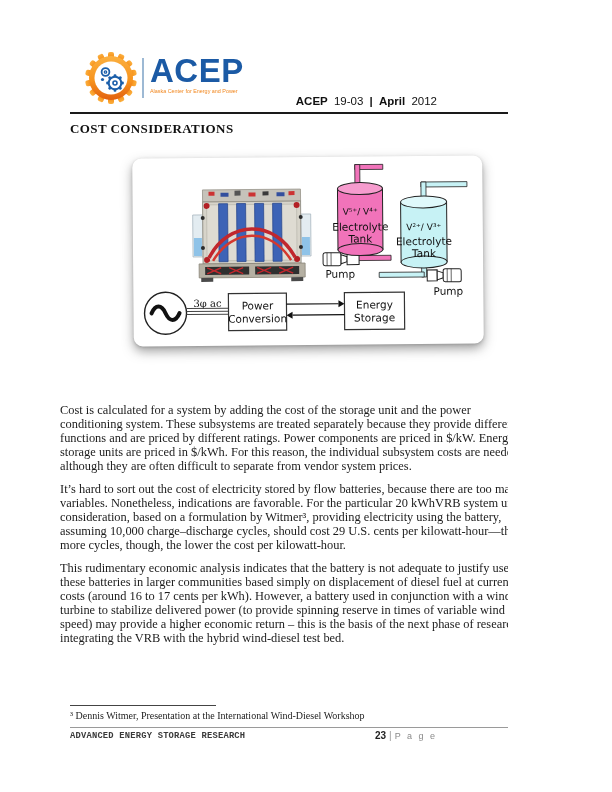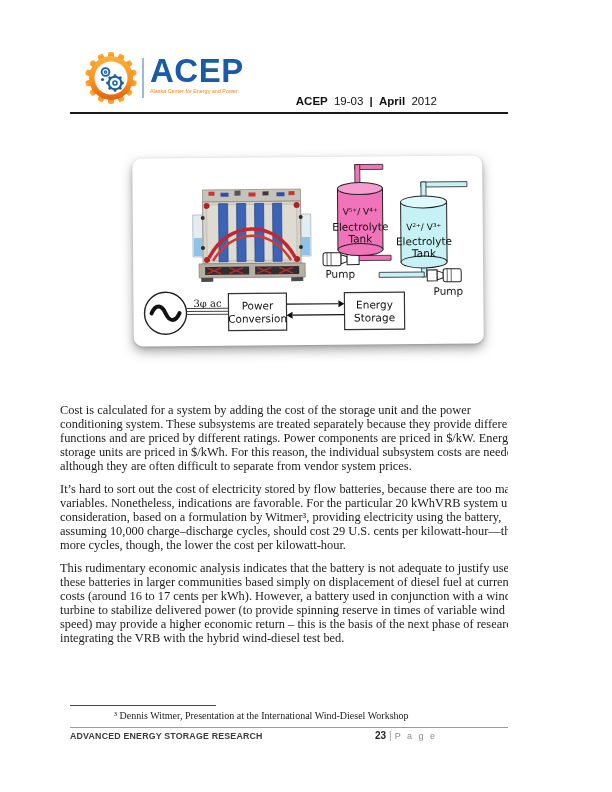--- a/index.html
+++ b/index.html
@@ -30,23 +30,23 @@
              transform:rotate(-.5deg);}
   .fig-caption{position:absolute;left:71px;top:359px;width:470px;text-align:center;
                font-weight:700;font-size:11px;line-height:13.5px;color:#2330a6;}
 
   
   .bodytext{position:absolute;left:60px;top:404px;width:472px;font-size:12.4px;line-height:13.9px;}
   .bodytext p{margin:0 0 9.5px 0;}
 
   
   .footnote-rule{position:absolute;left:70px;top:705px;width:146px;border-top:1.3px solid #444;}
-  .footnote{position:absolute;left:70px;top:710px;width:472px;font-size:10px;color:#222;margin-left:44px;}
+  .footnote{position:absolute;left:70px;top:710px;width:472px;font-size:10px;color:#222;}
   .footer-rule{position:absolute;left:70px;top:727px;width:471px;border-top:1px solid #9a9a9a;}
-  .footer-left{position:absolute;left:70px;top:731px;font-family:Liberation Sans, sans-serif;
+  .footer-left{position:absolute;left:70px;top:731px;font-family:Liberation Mono, monospace;
                font-size:8.8px;font-weight:700;letter-spacing:.2px;color:#3a3a3a;}
   .footer-right{position:absolute;right:71px;top:730px;font-family:"Liberation Sans",sans-serif;
                 font-size:10px;color:#8a8a8a;}
   .footer-right .pgnum{color:#1f1f1f;font-weight:600;}
   .footer-right .pgsep{margin:0 3px;color:#9a9a9a;}
   .footer-right .pgword{font-size:9px;letter-spacing:2px;color:#8a8a8a;}
 
   
   svg text{font-family:"DejaVu Sans",sans-serif;fill:#111;}
   svg .serif{font-family:"DejaVu Serif",serif;}
@@ -113,20 +113,21 @@
 
   <div class="docref">
     <span class="b">ACEP</span>
     <span>19-03</span>
     <span class="b">|</span>
     <span class="b">April</span>
     <span>2012</span>
   </div>
   <div class="header-rule"></div>
 
+  <div class="heading">COST CONSIDERATIONS</div>
 
   <div class="fig-frame">
     <svg width="350" height="188" viewBox="0 0 350 188">
 
       <g>
         <rect x="60" y="57" width="10" height="42" fill="#e3ecf1" stroke="#a9b7bf" stroke-width=".8"></rect>
         <rect x="61" y="80" width="8" height="18" fill="#8fc3e8"></rect>
         <rect x="168" y="57" width="10" height="42" fill="#e3ecf1" stroke="#a9b7bf" stroke-width=".8"></rect>
         <rect x="169" y="80" width="8" height="18" fill="#8fc3e8"></rect>
         <rect x="70" y="32" width="98" height="12" fill="#c6c3ba" stroke="#97948a" stroke-width=".8"></rect>

